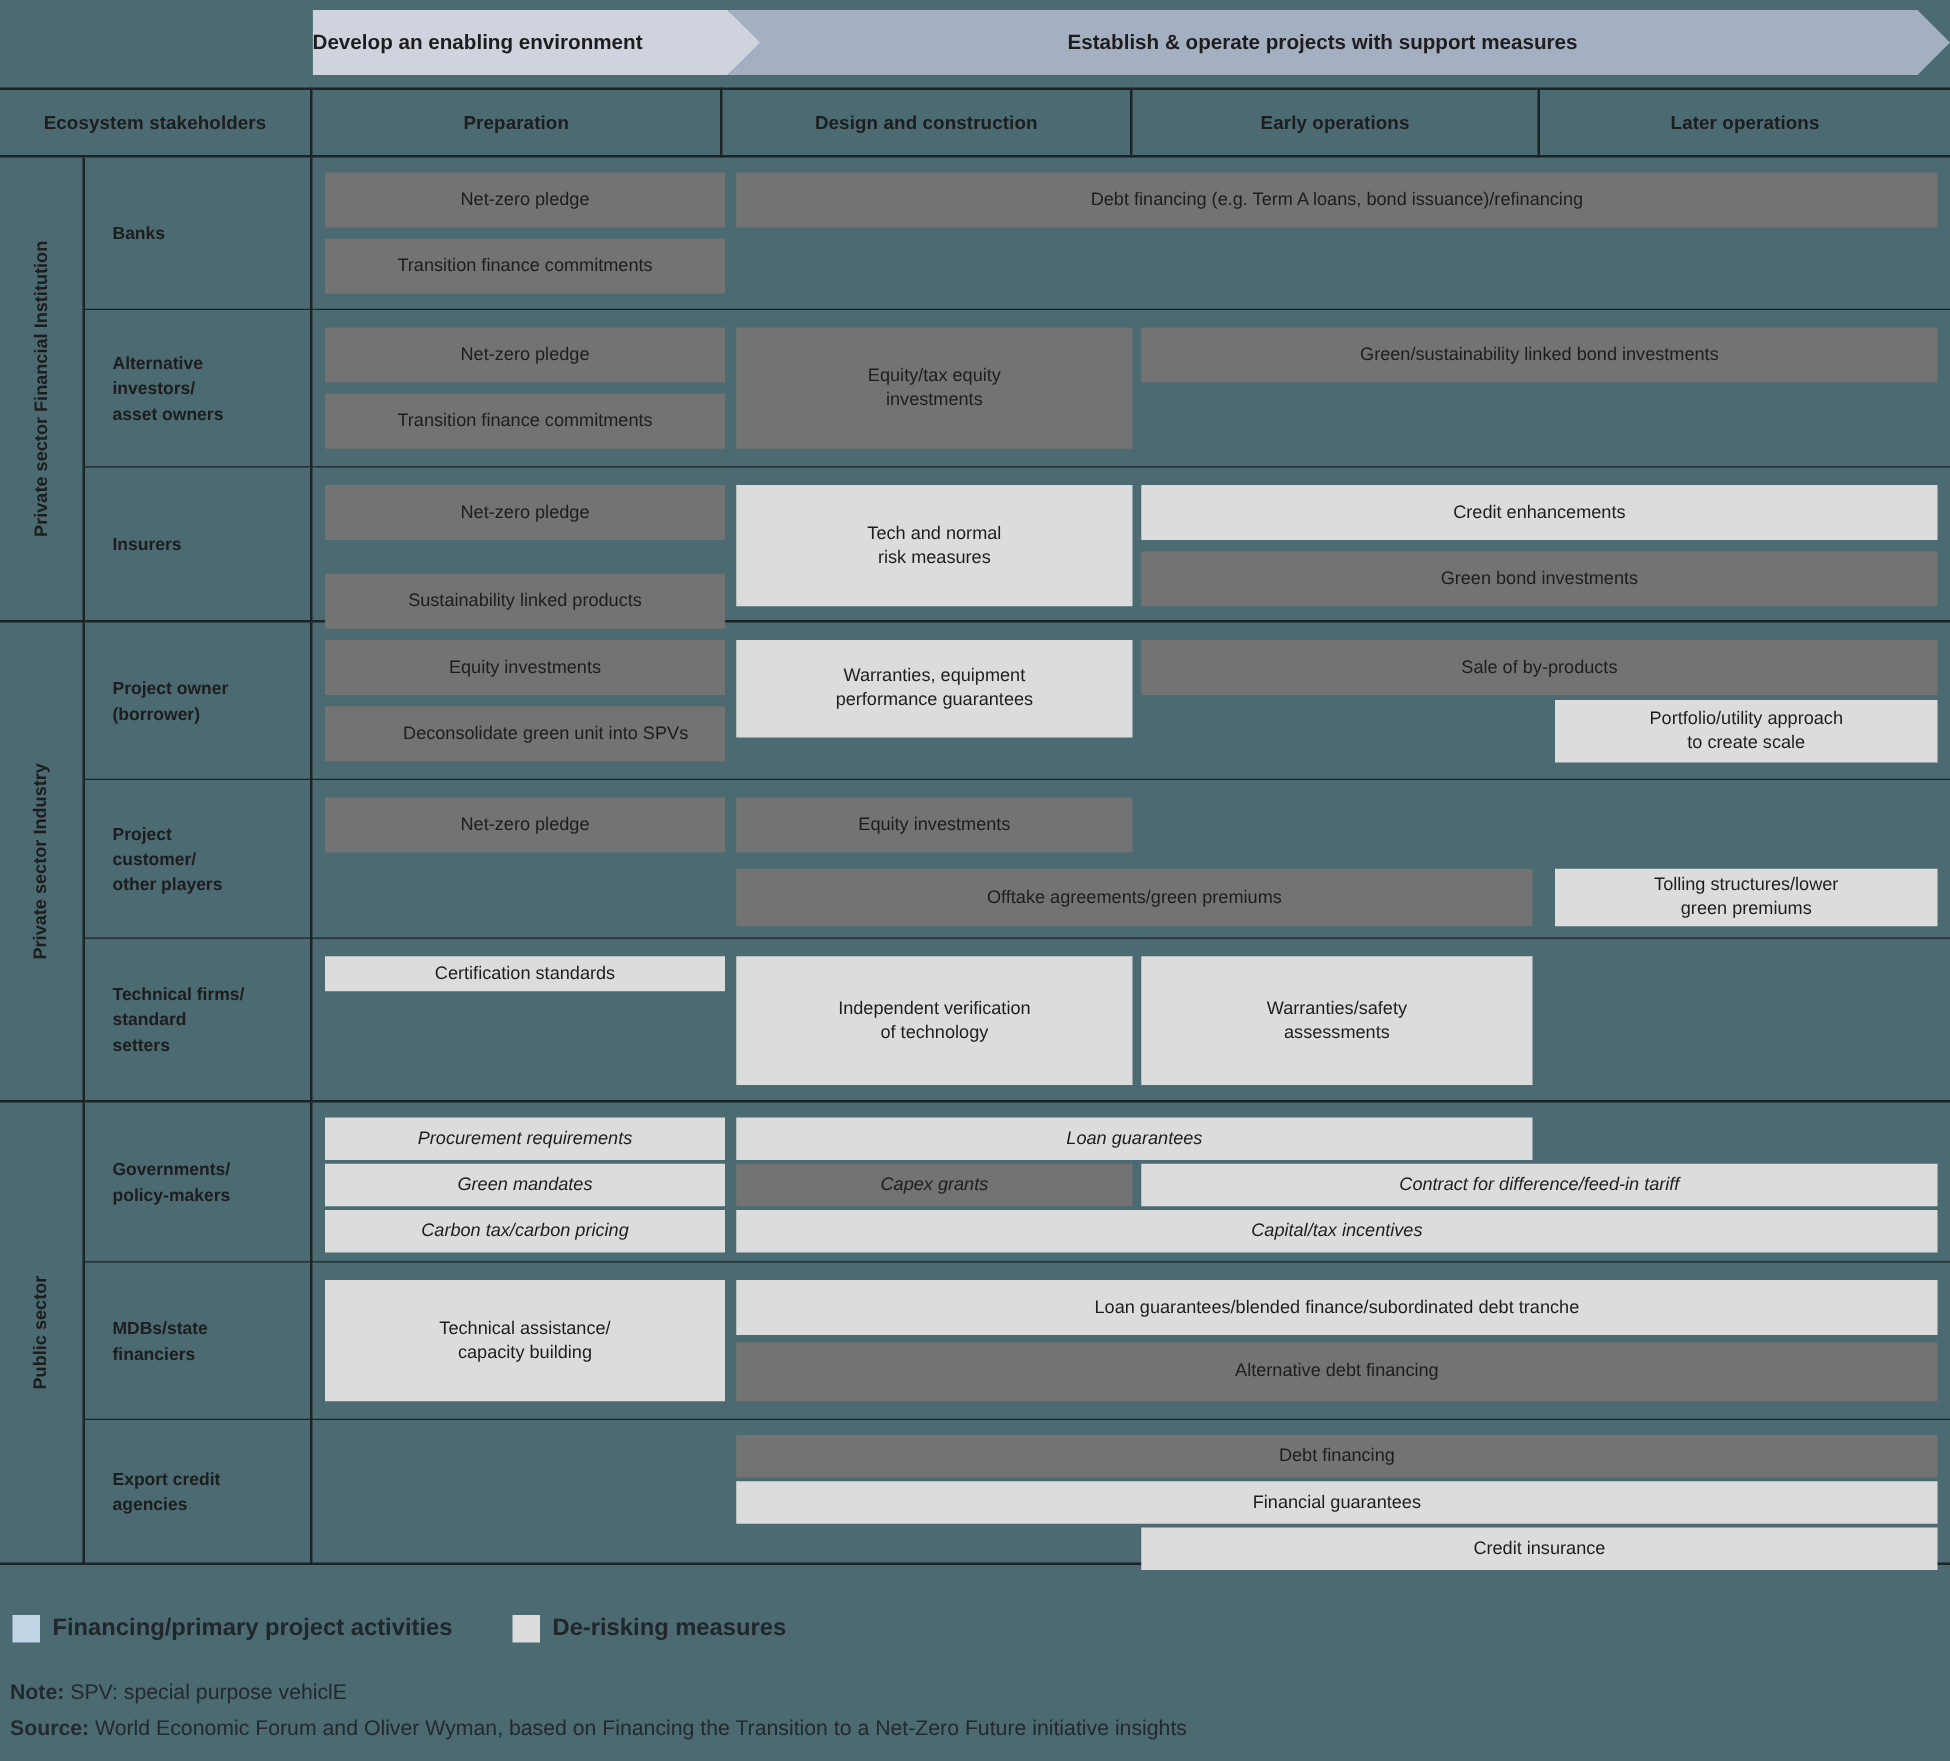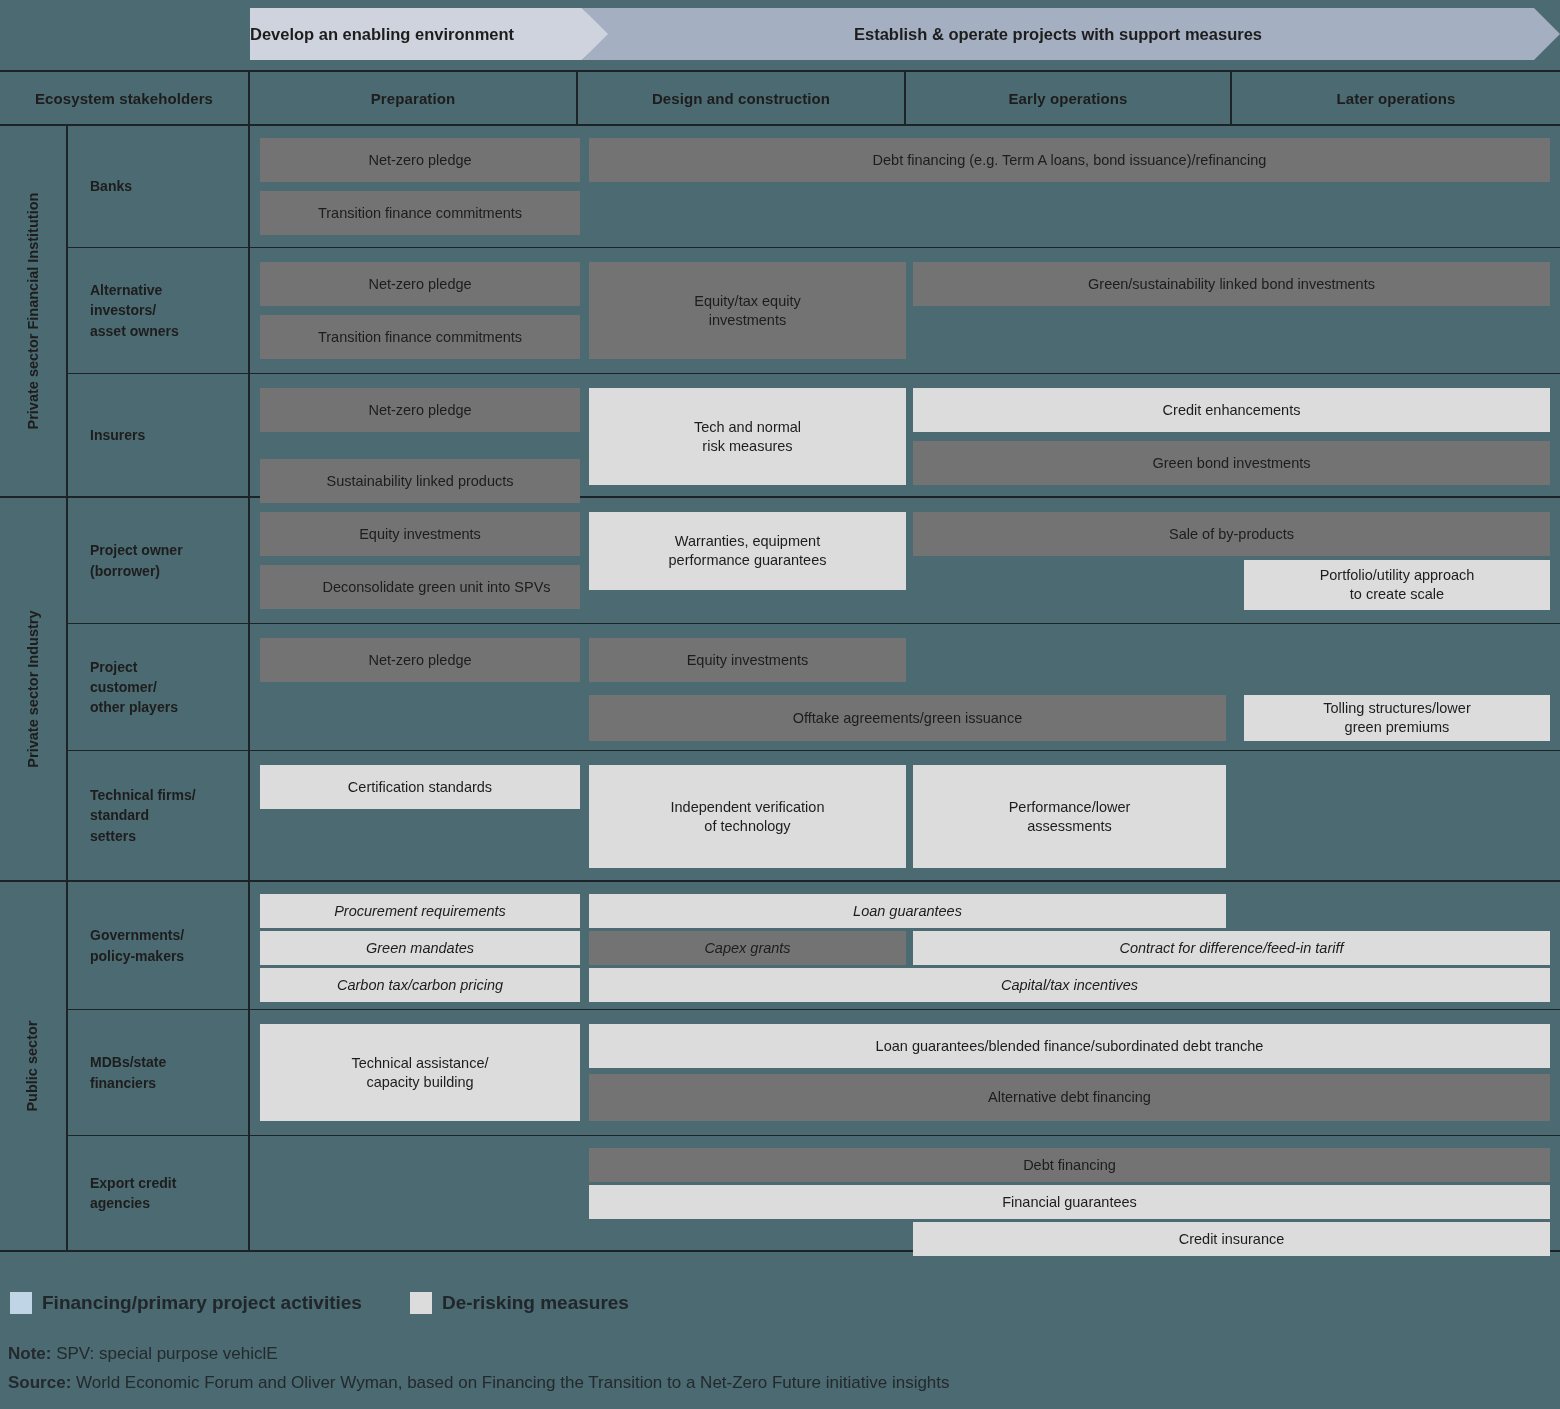--- a/index.html
+++ b/index.html
@@ -254,43 +254,43 @@
 other players</span>
       </div>
     <div class="rowband" style="top:498px;height:127px;">
       <div class="pill fin" style="left:10px;top:14px;width:320px;height:44px;">
           <span>Net-zero pledge</span>
         </div>
       <div class="pill fin" style="left:339px;top:14px;width:317px;height:44px;">
           <span>Equity investments</span>
         </div>
       <div class="pill fin" style="left:339px;top:71px;width:637px;height:46px;">
-          <span>Offtake agreements/green issuance</span>
+          <span>Offtake agreements/green premiums</span>
         </div>
       <div class="pill risk" style="left:994px;top:71px;width:306px;height:46px;">
           <span style="white-space:pre-line">Tolling structures/lower
 green premiums</span>
         </div>
     </div>
 
     <div class="rowlabel sectend" style="top:625px;height:131px;">
         <span style="white-space:pre-line">Technical firms/
 standard
 setters</span>
       </div>
     <div class="rowband sectend" style="top:625px;height:131px;">
-      <div class="pill risk" style="left:10px;top:14px;width:320px;height:44px;">
+      <div class="pill risk" style="left:10px;top:14px;width:320px;height:28px;">
           <span>Certification standards</span>
         </div>
       <div class="pill risk" style="left:339px;top:14px;width:317px;height:103px;">
           <span style="white-space:pre-line">Independent verification
 of technology</span>
         </div>
       <div class="pill risk" style="left:663px;top:14px;width:313px;height:103px;">
-          <span style="white-space:pre-line">Performance/lower
+          <span style="white-space:pre-line">Warranties/safety
 assessments</span>
         </div>
     </div>
 
     <div class="rowlabel" style="top:756px;height:128px;">
         <span style="white-space:pre-line">Governments/
 policy-makers</span>
       </div>
     <div class="rowband" style="top:756px;height:128px;font-style:italic;">
       <div class="pill risk" style="left:10px;top:12px;width:320px;height:34px;">

